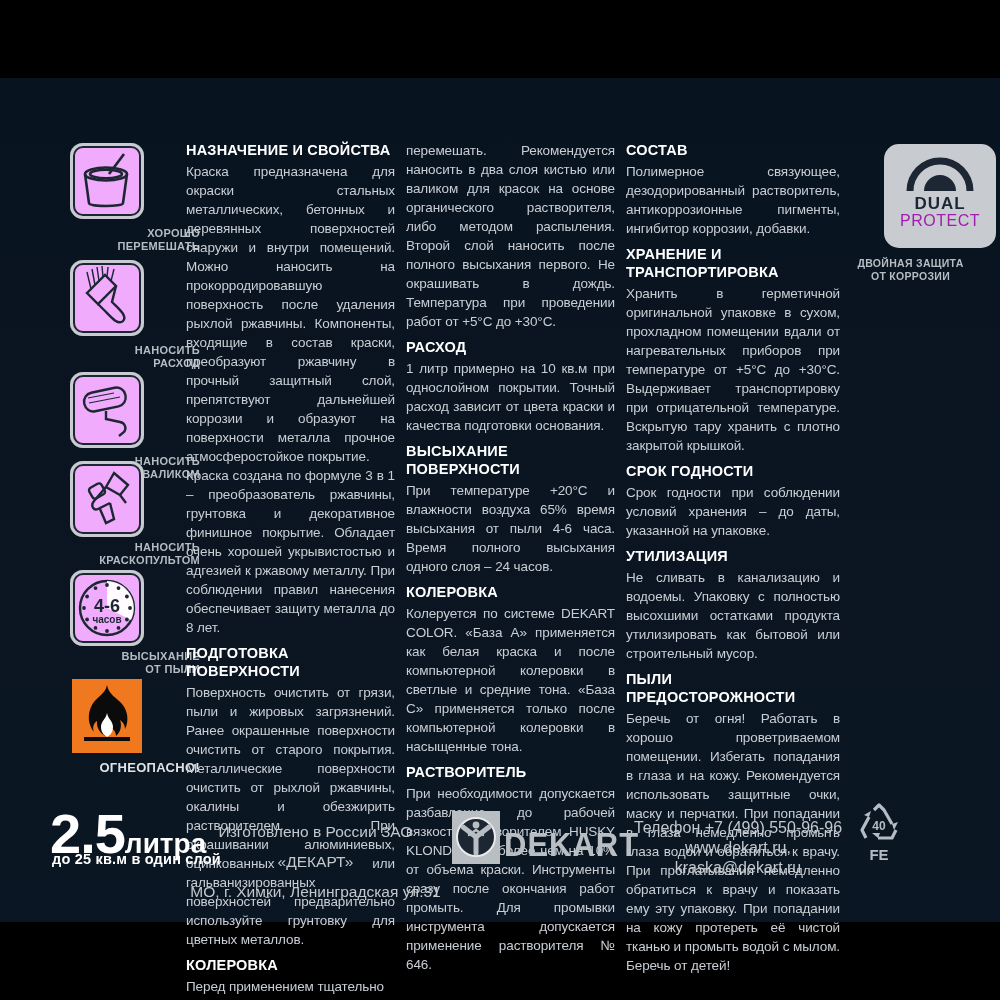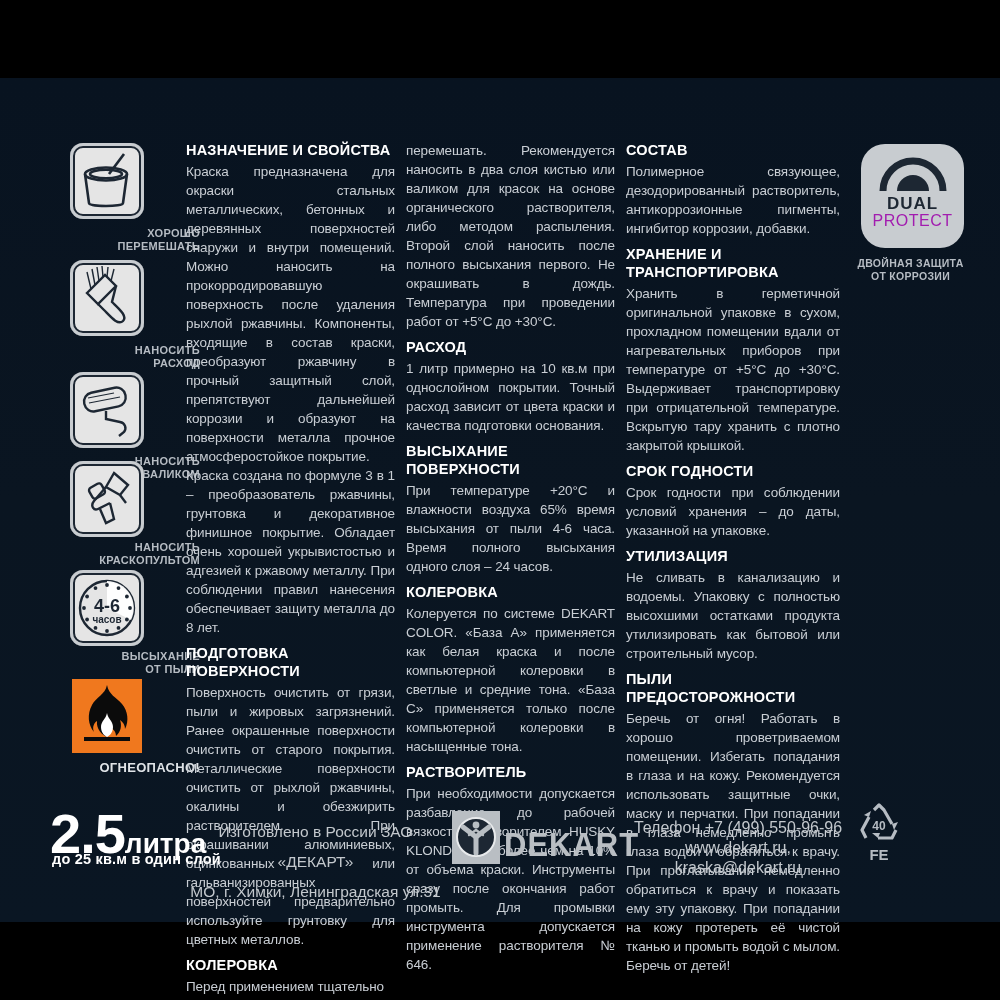--- a/index.html
+++ b/index.html
@@ -2,41 +2,41 @@
 <html><head>
 <meta charset="utf-8">
 <style>
   html,body{margin:0;padding:0;background:#000;}
   .stage{position:relative;width:1000px;height:1000px;background:#000;overflow:hidden;
          font-family:"Liberation Sans",sans-serif;}
   .panel{position:absolute;left:0;top:78px;width:1000px;height:844px;
          background:linear-gradient(180deg,#081320 0%,#0a1521 50%,#0a1623 100%);}
 
   
-  .icon-box{position:absolute;left:70px;width:74px;height:76px;background:#e5e5e5;
+  .icon-box{position:absolute;left:70px;width:74px;height:76px;background:#f0abfc;
             border-radius:13px;box-shadow:inset 0 0 0 3px #c8ccd0, inset 0 0 0 5px #1d2733;}
   .icon-box svg{position:absolute;left:0;top:0;}
   .flame-box{position:absolute;left:72px;width:70px;height:74px;background:#f0781e;}
   .icon-cap{position:absolute;left:20px;width:180px;text-align:right;color:#b6bcc3;
             font-size:11px;font-weight:bold;line-height:13px;letter-spacing:.3px;}
 
   
   .col{position:absolute;top:141px;color:#c9ced4;font-size:13.5px;line-height:19px;
        text-align:justify;letter-spacing:-0.1px;}
   .col h3{color:#fff;font-size:14.5px;line-height:18px;font-weight:bold;margin:7px 0 3px;
           text-align:left;letter-spacing:.2px;}
   .col h3.first{margin-top:0;}
   .col p{margin:0;}
   #col1{left:186px;width:209px;}
   #col2{left:406px;width:209px;}
   #col3{left:626px;width:214px;}
 
   
-  .badge{position:absolute;left:861px;top:144px;width:103px;height:104px;background:#c8ccd0;
-         border-radius:24px;text-align:center;}
+  .badge{position:absolute;left:884px;top:144px;width:112px;height:104px;background:#c8ccd0;
+         border-radius:15px;text-align:center;}
   .badge .arcs{margin-top:9px;}
   .badge .t1{color:#1d2733;font-size:17px;font-weight:bold;letter-spacing:1px;line-height:17px;margin-top:-2px;}
   .badge .t2{color:#a21caf;font-size:16px;font-weight:normal;letter-spacing:.5px;line-height:17px;}
   .badge-cap{position:absolute;left:845px;top:257px;width:131px;text-align:center;color:#b6bcc3;
              font-size:10.5px;font-weight:bold;line-height:13px;letter-spacing:.3px;}
 
   
   .vol{position:absolute;left:50px;top:801px;color:#fff;white-space:nowrap;}
   .vol-num{font-size:56px;font-weight:bold;letter-spacing:-1px;}
   .vol-unit{font-size:28px;font-weight:bold;}

